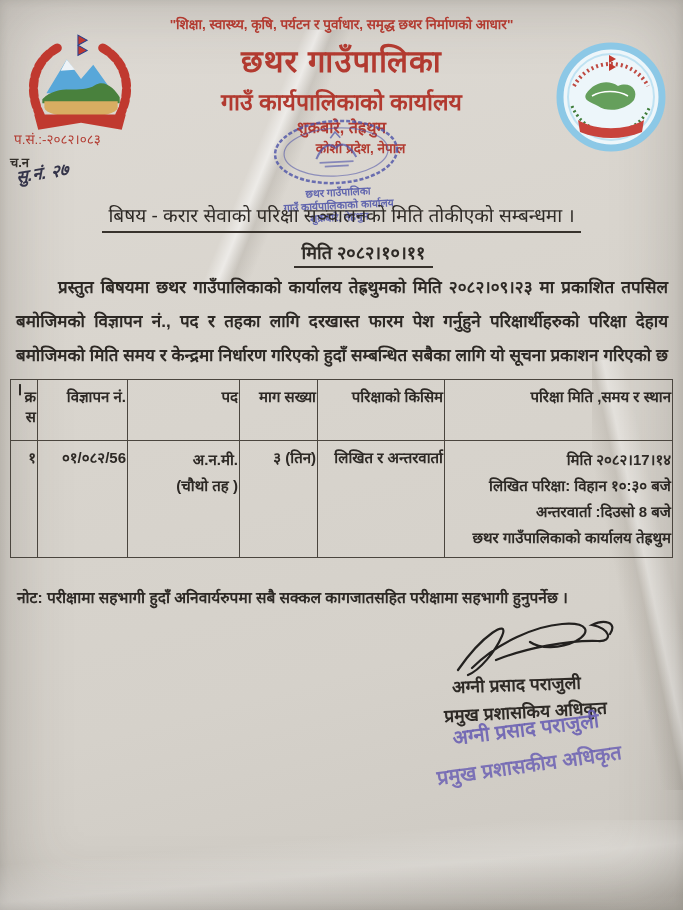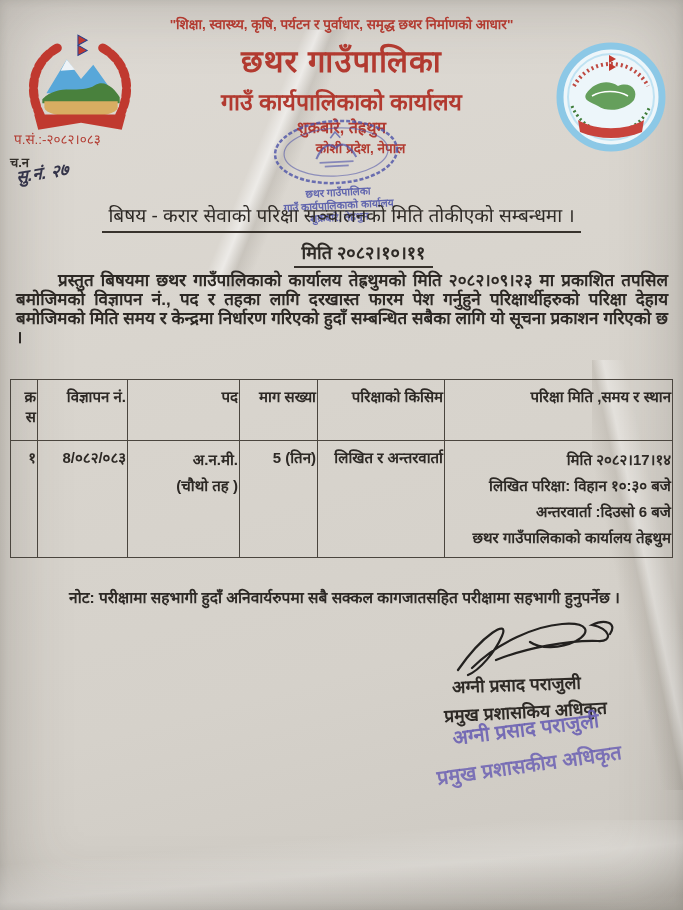--- a/index.html
+++ b/index.html
@@ -34,33 +34,33 @@
   .office-stamp{left:260px;top:118px;width:154px;text-align:center;
     transform:rotate(-3deg);color:rgba(76,82,168,.85);}
   .office-stamp .sline{font-size:10.5px;font-weight:700;line-height:12.5px;}
   
   .subject-wrap{top:202px;}
   .subject{display:inline-block;font-size:19px;font-weight:400;
     border-bottom:2px solid #37322c;padding:0 6px 3px;}
   .date-wrap{top:240px;padding-left:44px;}
   .dateline{display:inline-block;font-size:18px;font-weight:700;
     border-bottom:2.5px solid #37322c;padding:0 8px 2px;}
-  .bodytext{left:16px;top:271px;width:652px;font-size:17px;line-height:19px;
+  .bodytext{left:16px;top:271px;width:652px;font-size:17px;line-height:34px;
     text-align:justify;text-indent:42px;font-weight:600;color:#2d2925;}
   
   table.notice{position:absolute;left:10px;top:379px;width:662px;
     border-collapse:collapse;table-layout:fixed;}
   table.notice th,table.notice td{
     border:1.6px solid #4a453e;padding:6px 1px;vertical-align:top;
     text-align:right;font-size:15px;color:#2d2925;}
   table.notice th{font-weight:700;height:48px;}
   table.notice td{height:92px;font-weight:600;}
   th.c-sn{text-align:left;padding-left:5px;}
   .cellline{line-height:26px;}
-  .note{left:17px;top:586px;width:655px;font-size:15.5px;font-weight:700;color:#2d2925;text-align:center;}
+  .note{left:17px;top:586px;width:655px;font-size:15.5px;font-weight:700;color:#2d2925;}
   
   .sig-svg{left:438px;top:614px;}
   .sig-name{left:452px;top:672px;font-size:17.5px;font-weight:700;transform:rotate(-2deg);}
   .sig-title{left:444px;top:699px;font-size:17.5px;font-weight:700;transform:rotate(-3deg);}
   .sig-stamp-name{left:452px;top:715px;font-size:20px;font-weight:700;
     color:rgba(101,90,178,.85);transform:rotate(-7deg);}
   .sig-stamp-title{left:436px;top:751px;font-size:20px;font-weight:700;
     color:rgba(101,90,178,.8);transform:rotate(-8deg);}
 </style>
 </head>
@@ -145,31 +145,31 @@
         <th>विज्ञापन नं.</th>
         <th>पद</th>
         <th>माग सख्या</th>
         <th>परिक्षाको किसिम</th>
         <th>परिक्षा मिति ,समय र स्थान</th>
       </tr>
     </thead>
     <tbody>
       <tr>
         <td>१</td>
-        <td>8/०८२/०८३</td>
+        <td>०१/०८२/56</td>
         <td>
           <div class="cellline">अ.न.मी.</div>
           <div class="cellline">(चौथो तह )</div>
         </td>
-        <td>5 (तिन)</td>
+        <td>३ (तिन)</td>
         <td>लिखित र अन्तरवार्ता</td>
         <td>
           <div class="cellline">मिति २०८२।17।१४</div>
           <div class="cellline">लिखित परिक्षा: विहान १०:३० बजे</div>
-          <div class="cellline">अन्तरवार्ता :दिउसो 6 बजे</div>
+          <div class="cellline">अन्तरवार्ता :दिउसो 8 बजे</div>
           <div class="cellline">छथर गाउँपालिकाको कार्यालय तेह्रथुम</div>
         </td>
       </tr>
     </tbody>
   </table>
 
   <div class="abs note">नोट: परीक्षामा सहभागी हुदाँ अनिवार्यरुपमा सबै सक्कल कागजातसहित परीक्षामा सहभागी हुनुपर्नेछ ।</div>
 
   <div class="abs sig-svg">
     <svg width="200" height="66" viewBox="0 0 200 66">

